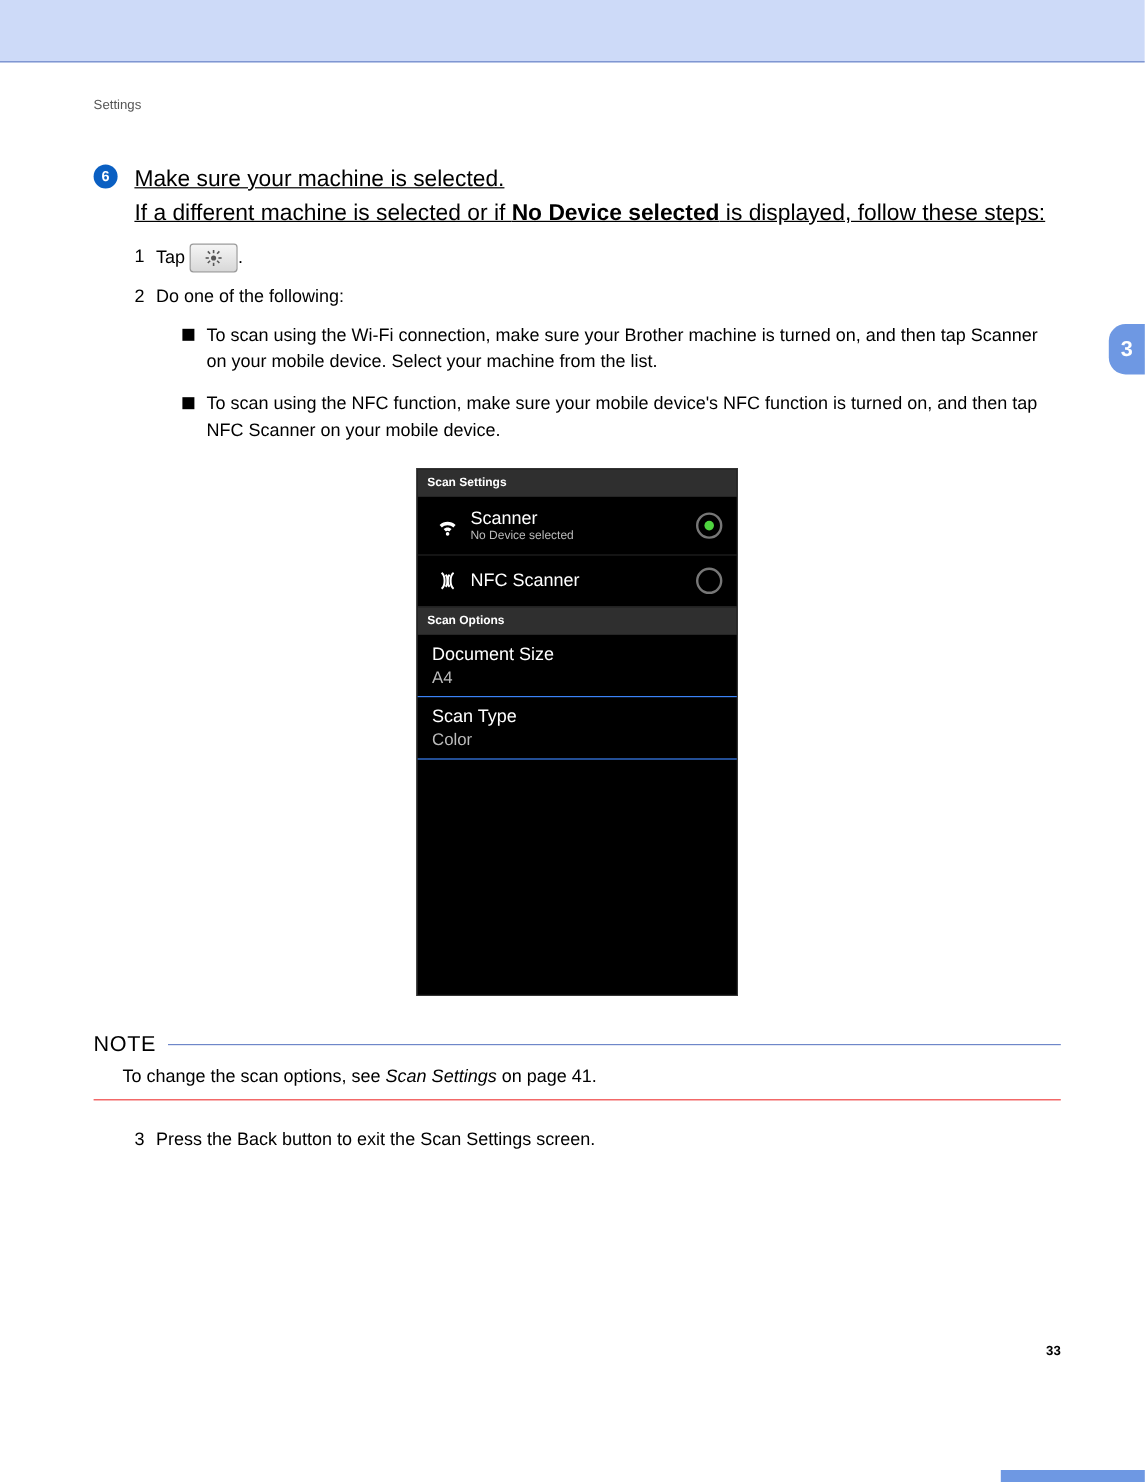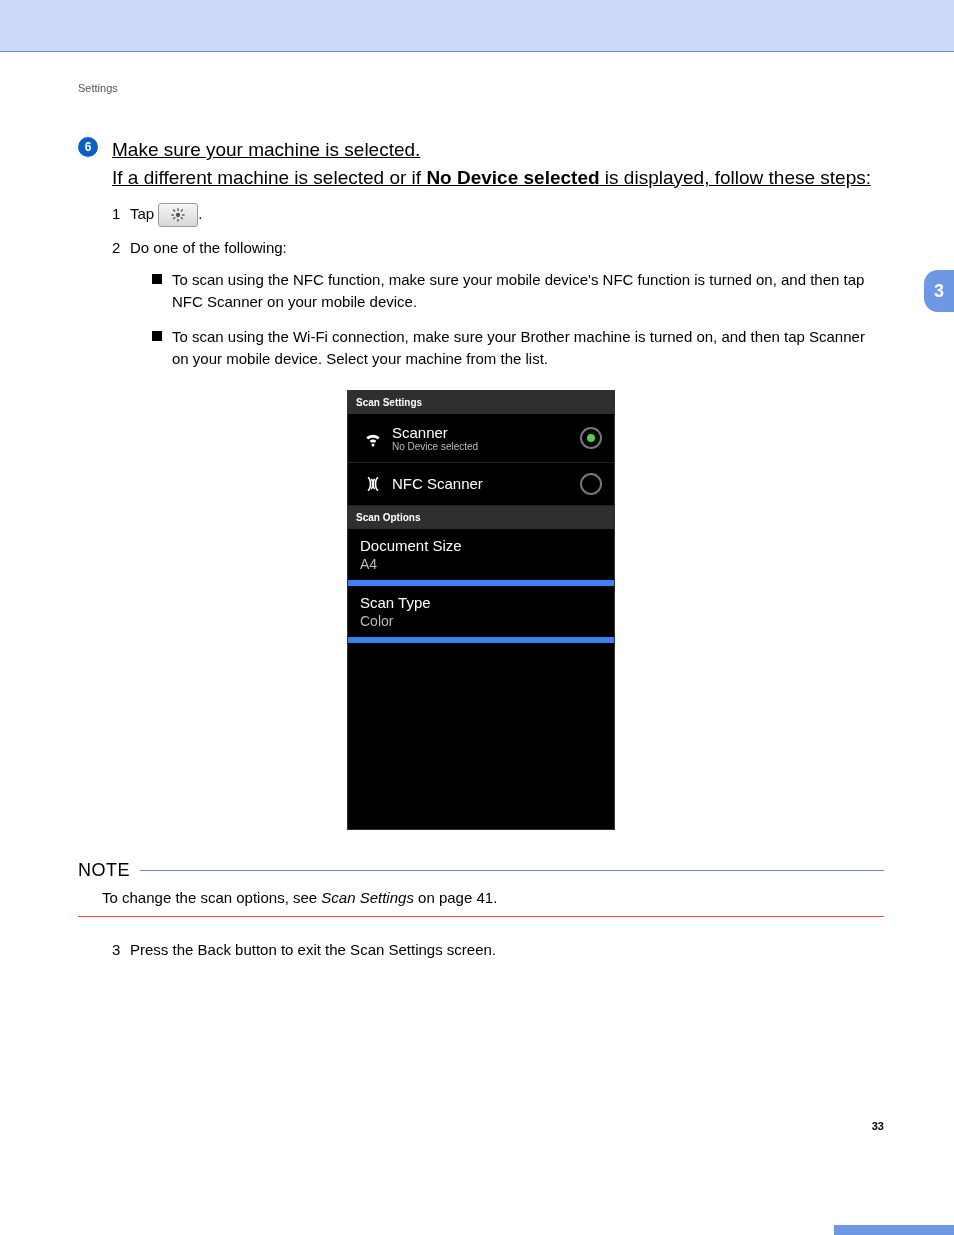--- a/index.html
+++ b/index.html
@@ -24,21 +24,21 @@
   .phone-wrap { display: flex; justify-content: center; margin: 20px 0 30px; }
   .phone { width: 268px; height: 440px; background: #000; border: 1px solid #333; display: flex; flex-direction: column; color: #fff; font-family: Arial, sans-serif; }
   .ph-section { background: #2f2f2f; font-size: 10px; font-weight: bold; padding: 6px 8px; }
   .ph-row { display: flex; align-items: center; padding: 10px 12px; border-bottom: 1px solid #222; }
   .ph-icon { width: 26px; display: flex; justify-content: center; }
   .ph-labels { flex: 1; padding-left: 6px; }
   .ph-title { font-size: 15px; }
   .ph-sub { font-size: 10px; color: #bbb; }
   .ph-radio { width: 22px; height: 22px; border: 2px solid #777; border-radius: 50%; display: flex; align-items: center; justify-content: center; }
   .ph-radio.sel::after { content: ""; width: 8px; height: 8px; background: #4fd43f; border-radius: 50%; }
-  .ph-opt { padding: 8px 12px; border-bottom: 6px solid #3b82f6; }
+  .ph-opt { padding: 8px 12px; border-bottom: 1px solid #3b82f6; }
   .ph-opt .t1 { font-size: 15px; }
   .ph-opt .t2 { font-size: 14px; color: #bbb; margin-top: 2px; }
   .note-block { margin-top: 10px; }
   .note-head { display: flex; align-items: center; }
   .note-head .lbl { font-size: 18px; font-weight: normal; letter-spacing: 0.5px; margin-right: 10px; }
   .note-head .rule { flex: 1; height: 1px; background: #6e87c9; }
   .note-body { font-size: 15px; padding: 8px 0 10px 24px; border-bottom: 1px solid #ef4444; }
   .note-body .ital { font-style: italic; }
   .after-note { margin-top: 22px; }
   .chapter-tab { position: absolute; right: 0; top: 270px; width: 30px; height: 42px; background: #6e98e3; color: #fff; font-size: 18px; font-weight: bold; display: flex; align-items: center; justify-content: center; border-radius: 14px 0 0 14px; }
@@ -88,27 +88,27 @@
     <div class="sub-item">
       <div class="sub-num">2</div>
       <div class="sub-text">Do one of the following:</div>
     </div>
   </div>
 
   <div class="bullet-list">
     <div class="bullet-item">
       <div class="blk"></div>
       <div class="bullet-text">
-        <span>To scan using the NFC function, make sure your mobile device's NFC function is turned on, and then tap </span><span class="bold">NFC Scanner</span><span> on your mobile device.</span>
+        <span>To scan using the Wi-Fi connection, make sure your Brother machine is turned on, and then tap </span><span class="bold">Scanner</span><span> on your mobile device. Select your machine from the list.</span>
       </div>
     </div>
     <div class="bullet-item">
       <div class="blk"></div>
       <div class="bullet-text">
-        <span>To scan using the Wi-Fi connection, make sure your Brother machine is turned on, and then tap </span><span class="bold">Scanner</span><span> on your mobile device. Select your machine from the list.</span>
+        <span>To scan using the NFC function, make sure your mobile device's NFC function is turned on, and then tap </span><span class="bold">NFC Scanner</span><span> on your mobile device.</span>
       </div>
     </div>
   </div>
 
   <div class="phone-wrap">
     <div class="phone">
       <div class="ph-section">Scan Settings</div>
       <div class="ph-row">
         <div class="ph-icon">
           <svg width="20" height="20" viewBox="0 0 24 24" fill="#fff">

